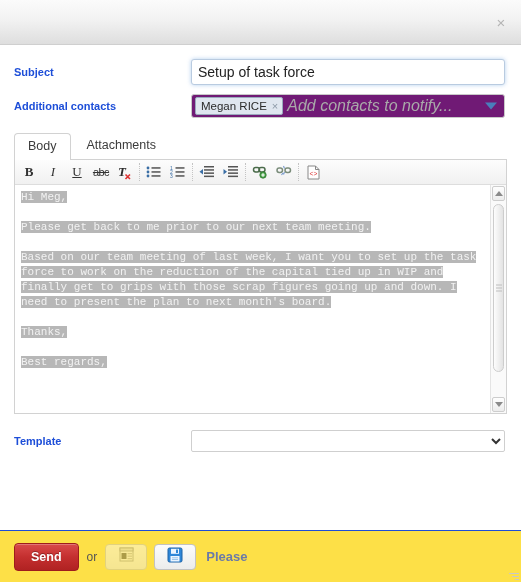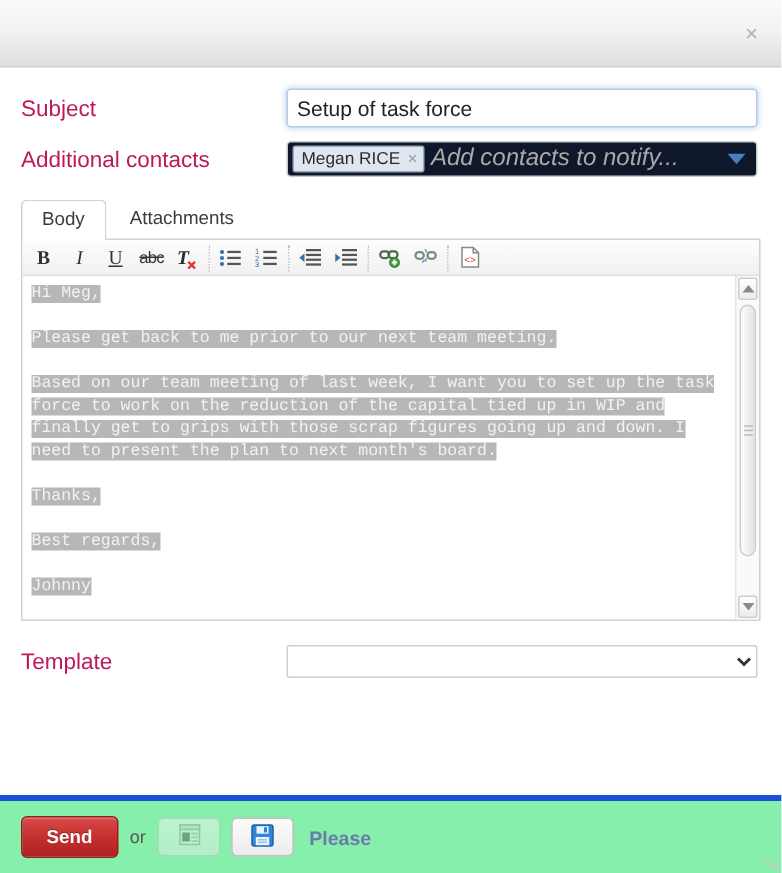--- a/index.html
+++ b/index.html
@@ -39,23 +39,23 @@
   
   .form-area { padding: 14px 16px 0 14px; }
   .form-row {
     display: flex;
     align-items: center;
     margin-bottom: 9px;
   }
   .form-label {
     width: 155px;
     flex: 0 0 155px;
-    font-weight: normal;
-    font-size: 15px;
-    color: #be185d;
+    font-weight: bold;
+    font-size: 11px;
+    color: #1d4ed8;
     padding-left: 0px;
   }
   .field-wrap { flex: 1 1 auto; position: relative; padding-left: 22px; }
 
   
   .subject-input {
     width: 100%;
     height: 26px;
     border: 1px solid #b9cbe0;
     border-radius: 3px;
@@ -67,21 +67,21 @@
     box-shadow: 0 0 4px rgba(90,150,220,0.45);
     background: #fff;
   }
 
   
   .contacts-box {
     width: 100%;
     min-height: 24px;
     border: 1px solid #c9c9c9;
     border-radius: 3px;
-    background: #0f172a;
+    background: #701a75;
     display: flex;
     align-items: center;
     padding: 2px 22px 2px 3px;
     position: relative;
   }
   .tag {
     display: inline-flex;
     align-items: center;
     background: #dfe6ef;
     border: 1px solid #9aaabd;
@@ -261,22 +261,22 @@
     color: #333;
     border-radius: 2px;
   }
 
   
   .footer {
     position: absolute;
     left: 0; right: 0;
     bottom: 0;
     height: 52px;
-    border-top: 4px solid #1d4ed8;
-    background: #86efac;
+    border-top: 1px solid #1d4ed8;
+    background: #fde047;
     display: flex;
     align-items: center;
     padding: 0 14px;
   }
   .send-btn {
     background: linear-gradient(to bottom, #d94a4a 0%, #c42f2f 50%, #b02222 100%);
     border: 1px solid #9e1c1c;
     border-radius: 4px;
     color: #fff;
     font-weight: bold;
@@ -443,21 +443,20 @@
     </div>
   </div>
 
   <div class="body-area">
     <div class="body-text">
       <p><span class="sel">Hi Meg,</span></p>
       <p><span class="sel">Please get back to me prior to our next team meeting.</span></p>
       <p><span class="sel">Based on our team meeting of last week, I want you to set up the task force to work on the reduction of the capital tied up in WIP and finally get to grips with those scrap figures going up and down. I need to present the plan to next month's board.</span></p>
       <p><span class="sel">Thanks,</span></p>
       <p><span class="sel">Best regards,</span></p>
-      <p><span class="sel">Johnny</span></p>
     </div>
 
     <div class="scrollbar">
       <div class="sb-arrow up">
           <i></i>
         </div>
       <div class="sb-thumb">
         <div class="sb-grip">
           <div></div>
             <div></div>

